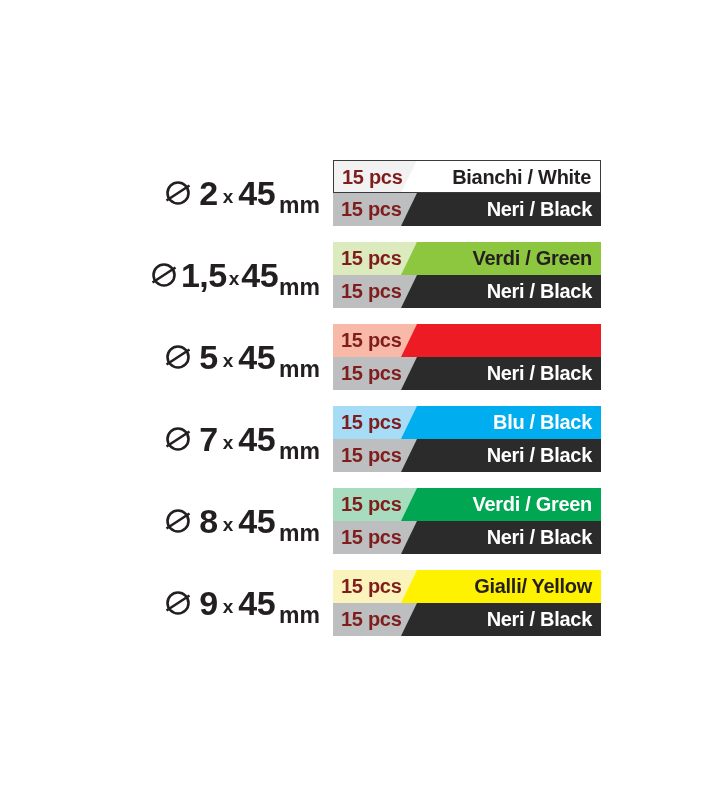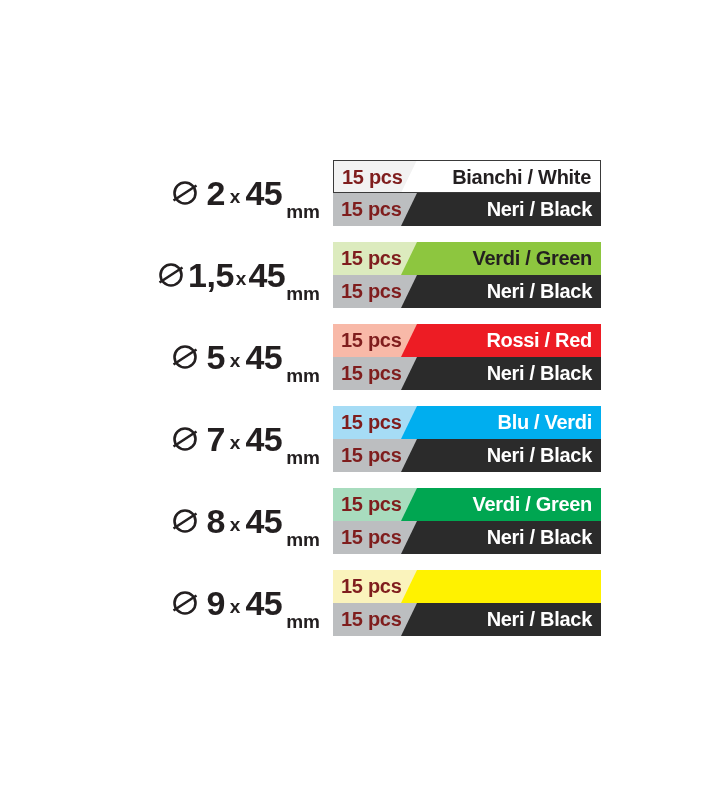--- a/index.html
+++ b/index.html
@@ -69,25 +69,25 @@
   }
   .dim-x {
     font-size: 19px;
     font-weight: bold;
     line-height: 1;
     padding: 0 5px;
     position: relative;
     top: 3px;
   }
   .dim-unit {
-    font-size: 19px;
+    font-size: 23px;
     font-weight: bold;
     line-height: 1;
     position: relative;
-    top: 18px;
+    top: 12px;
     padding-left: 4px;
   }
   
   .size-group.tight .dim-x { padding: 0 2px; }
   .size-group.tight .dia-icon { margin-right: 2px; }
   .size-group.tight .dim-unit { padding-left: 1px; }
 
   
   .bars {
     position: absolute;
@@ -228,21 +228,20 @@
           <span class="dim-main">5</span>
           <span class="dim-x">x</span>
           <span class="dim-main">45</span>
           <span class="dim-unit">mm</span>
         </div>
         <div class="bars">
           <div class="bar">
             <div class="zone-light" style="background: rgb(248, 185, 168);"></div>
             <div class="zone-solid" style="background: rgb(237, 28, 36);"></div>
             <div class="pcs">15 pcs</div>
-            <div class="name" style="color: rgb(255, 255, 255);">Rossi / Red</div>
           </div>
           <div class="bar">
             <div class="zone-light" style="background: rgb(188, 190, 192);"></div>
             <div class="zone-solid" style="background: rgb(43, 43, 43);"></div>
             <div class="pcs">15 pcs</div>
             <div class="name" style="color: rgb(255, 255, 255);">Neri / Black</div>
           </div>
         </div>
       </div>
       <div class="size-group">
@@ -256,21 +255,21 @@
           <span class="dim-main">7</span>
           <span class="dim-x">x</span>
           <span class="dim-main">45</span>
           <span class="dim-unit">mm</span>
         </div>
         <div class="bars">
           <div class="bar">
             <div class="zone-light" style="background: rgb(166, 220, 245);"></div>
             <div class="zone-solid" style="background: rgb(0, 174, 239);"></div>
             <div class="pcs">15 pcs</div>
-            <div class="name" style="color: rgb(255, 255, 255);">Blu / Verdi</div>
+            <div class="name" style="color: rgb(255, 255, 255);">Blu / Black</div>
           </div>
           <div class="bar">
             <div class="zone-light" style="background: rgb(188, 190, 192);"></div>
             <div class="zone-solid" style="background: rgb(43, 43, 43);"></div>
             <div class="pcs">15 pcs</div>
             <div class="name" style="color: rgb(255, 255, 255);">Neri / Black</div>
           </div>
         </div>
       </div>
       <div class="size-group">
@@ -312,20 +311,21 @@
           <span class="dim-main">9</span>
           <span class="dim-x">x</span>
           <span class="dim-main">45</span>
           <span class="dim-unit">mm</span>
         </div>
         <div class="bars">
           <div class="bar">
             <div class="zone-light" style="background: rgb(250, 243, 188);"></div>
             <div class="zone-solid" style="background: rgb(255, 242, 0);"></div>
             <div class="pcs">15 pcs</div>
+            <div class="name" style="color: rgb(35, 31, 32);">Gialli/ Yellow</div>
           </div>
           <div class="bar">
             <div class="zone-light" style="background: rgb(188, 190, 192);"></div>
             <div class="zone-solid" style="background: rgb(43, 43, 43);"></div>
             <div class="pcs">15 pcs</div>
             <div class="name" style="color: rgb(255, 255, 255);">Neri / Black</div>
           </div>
         </div>
       </div>
     </div>

